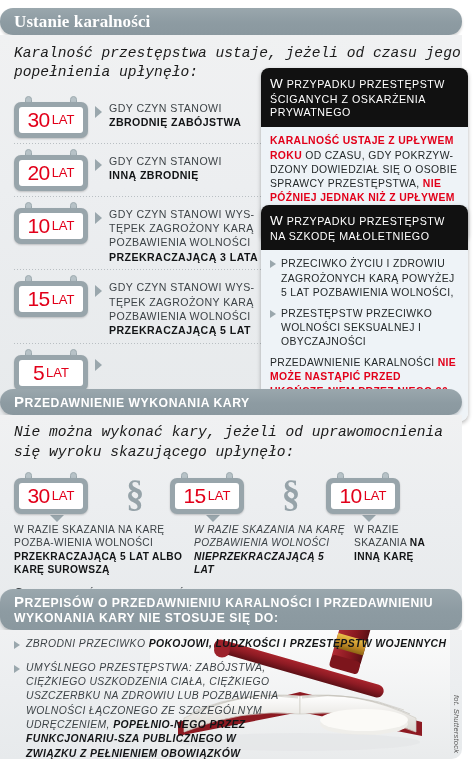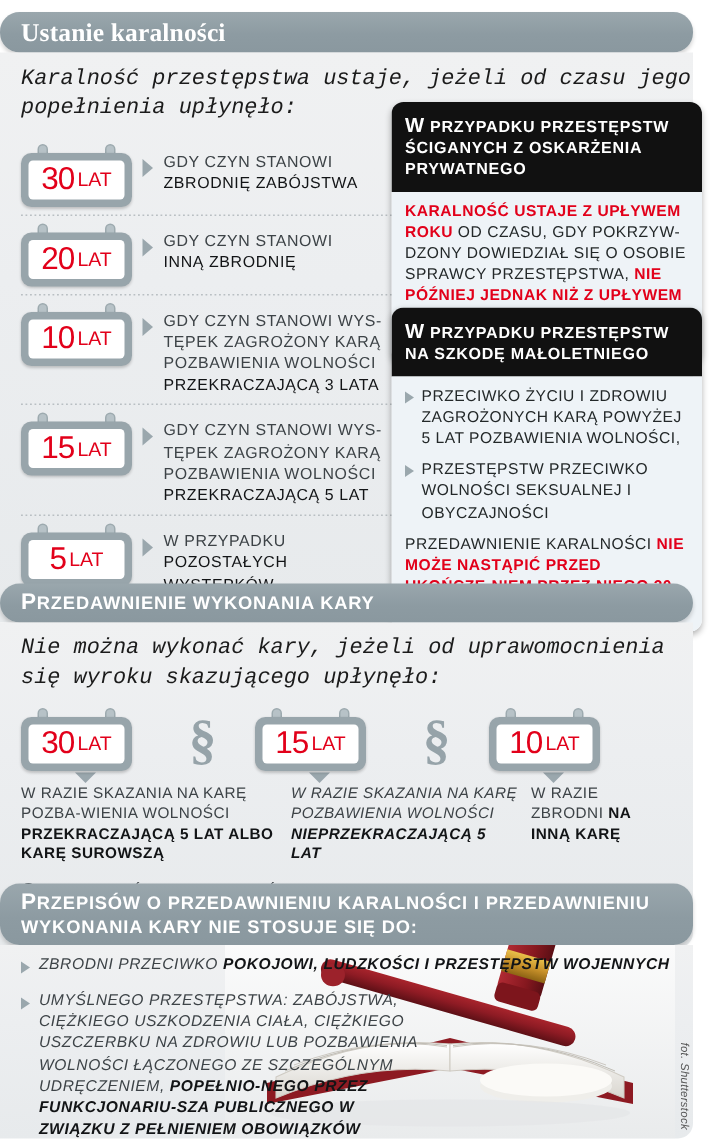--- a/index.html
+++ b/index.html
@@ -98,38 +98,38 @@
     background-image:linear-gradient(to right,#b9bfc3 33%,rgba(255,255,255,0) 0%);
     background-position:bottom left;
     background-size:3px 1px;
     background-repeat:repeat-x;
   }
   .row:last-child { background-image:none; }
   .row .txt {
     font-size:10.6px; line-height:1.36; color:#3d4347;
     letter-spacing:.42px; padding-top:5px; max-width:155px;
   }
-  .row .txt b { color:#121416; font-weight:normal; }
+  .row .txt b { color:#121416; font-weight:bold; }
   .tri {
     width:0; height:0; flex:none; margin-top:10px;
     border-top:6px solid transparent;
     border-bottom:6px solid transparent;
     border-left:7px solid #9aa7ad;
   }
 
   
   .blackbox {
     position:absolute;
     border-radius:8px;
     overflow:hidden;
     box-shadow:0 2px 4px rgba(0,0,0,.3);
   }
   .blackbox .hd {
     background:#111111; color:#ffffff;
-    font-size:10.7px; font-weight:bold; line-height:1.3;
+    font-size:10.7px; font-weight:normal; line-height:1.3;
     letter-spacing:.5px;
     padding:7px 9px 7px 9px;
   }
   .blackbox .hd .cap { font-size:13.5px; }
   .blackbox .bd {
     background:#eef3f7;
     font-size:10.4px; line-height:1.36; letter-spacing:.35px;
     color:#232829; padding:7px 9px 8px 9px;
   }
   .blackbox .bd .r { color:#e2001a; font-weight:bold; }
@@ -264,24 +264,20 @@
           <div class="cal">
             <div class="ring l"></div>
               <div class="ring r"></div>
             <div class="body"></div>
             <div class="inner">
               <span class="num">5</span>
               <span class="lat">LAT</span>
             </div>
           </div>
           <div class="tri"></div>
-          <div class="txt">
-            <span>W PRZYPADKU</span><br>
-            <b>POZOSTAŁYCH WYSTĘPKÓW</b>
-          </div>
         </div>
 
       </div>
     </div>
   </div>
 
   <div class="blackbox" style="left:261px;top:68px;width:207px;">
     <div class="hd"><span class="cap">W</span><span> PRZYPADKU PRZESTĘPSTW ŚCIGANYCH Z OSKARŻENIA PRYWATNEGO</span></div>
     <div class="bd">
       <span class="r">KARALNOŚĆ USTAJE Z UPŁYWEM ROKU</span><span> OD CZASU, GDY POKRZYW-DZONY DOWIEDZIAŁ SIĘ O OSOBIE SPRAWCY PRZESTĘPSTWA, </span><span class="r">NIE PÓŹNIEJ JEDNAK NIŻ Z UPŁYWEM 3 LAT OD CZASU JEGO POPEŁNIENIA</span>
@@ -354,21 +350,21 @@
       </div>
 
       <div class="cols">
         <div class="c" style="width:172px;">
           <span>W RAZIE SKAZANIA NA KARĘ POZBA-WIENIA WOLNOŚCI </span><b>PRZEKRACZAJĄCĄ 5 LAT ALBO KARĘ SUROWSZĄ</b>
         </div>
         <div class="c" style="width:152px;font-style:italic;">
           <span>W RAZIE SKAZANIA NA KARĘ POZBAWIENIA WOLNOŚCI </span><b>NIEPRZEKRACZAJĄCĄ 5 LAT</b>
         </div>
         <div class="c" style="width:86px;">
-          <span>W RAZIE ZBRODNI </span><b>NA INNĄ KARĘ</b>
+          <span>W RAZIE SKAZANIA </span><b>NA INNĄ KARĘ</b>
         </div>
       </div>
 
       <div class="note">
         <span class="cap">O</span><span>RZECZONE ŚRODKI KARNE, ŚRODKI KOMPENSACYJNE ORAZ PRZEPADKI PRZEDAWNIAJĄ SIĘ </span><b>PO UPŁYWIE 10 LAT</b>
       </div>
     </div>
   </div>
 
   <div style="position:absolute;left:0;top:589px;width:462px;height:171px;">

